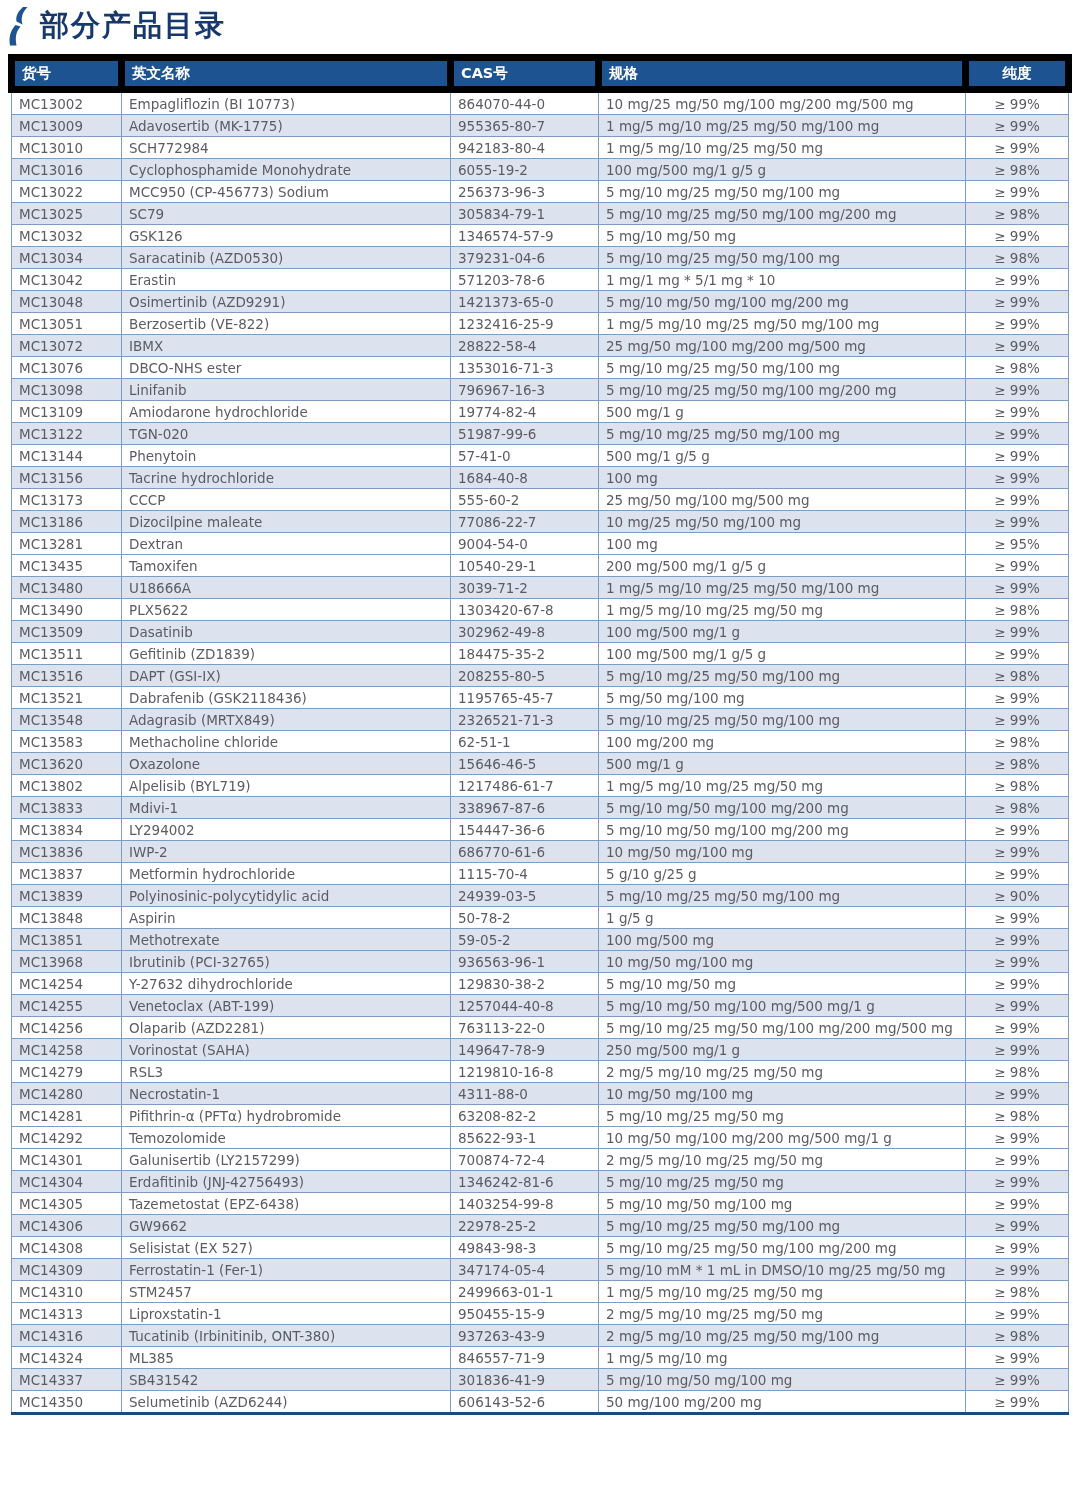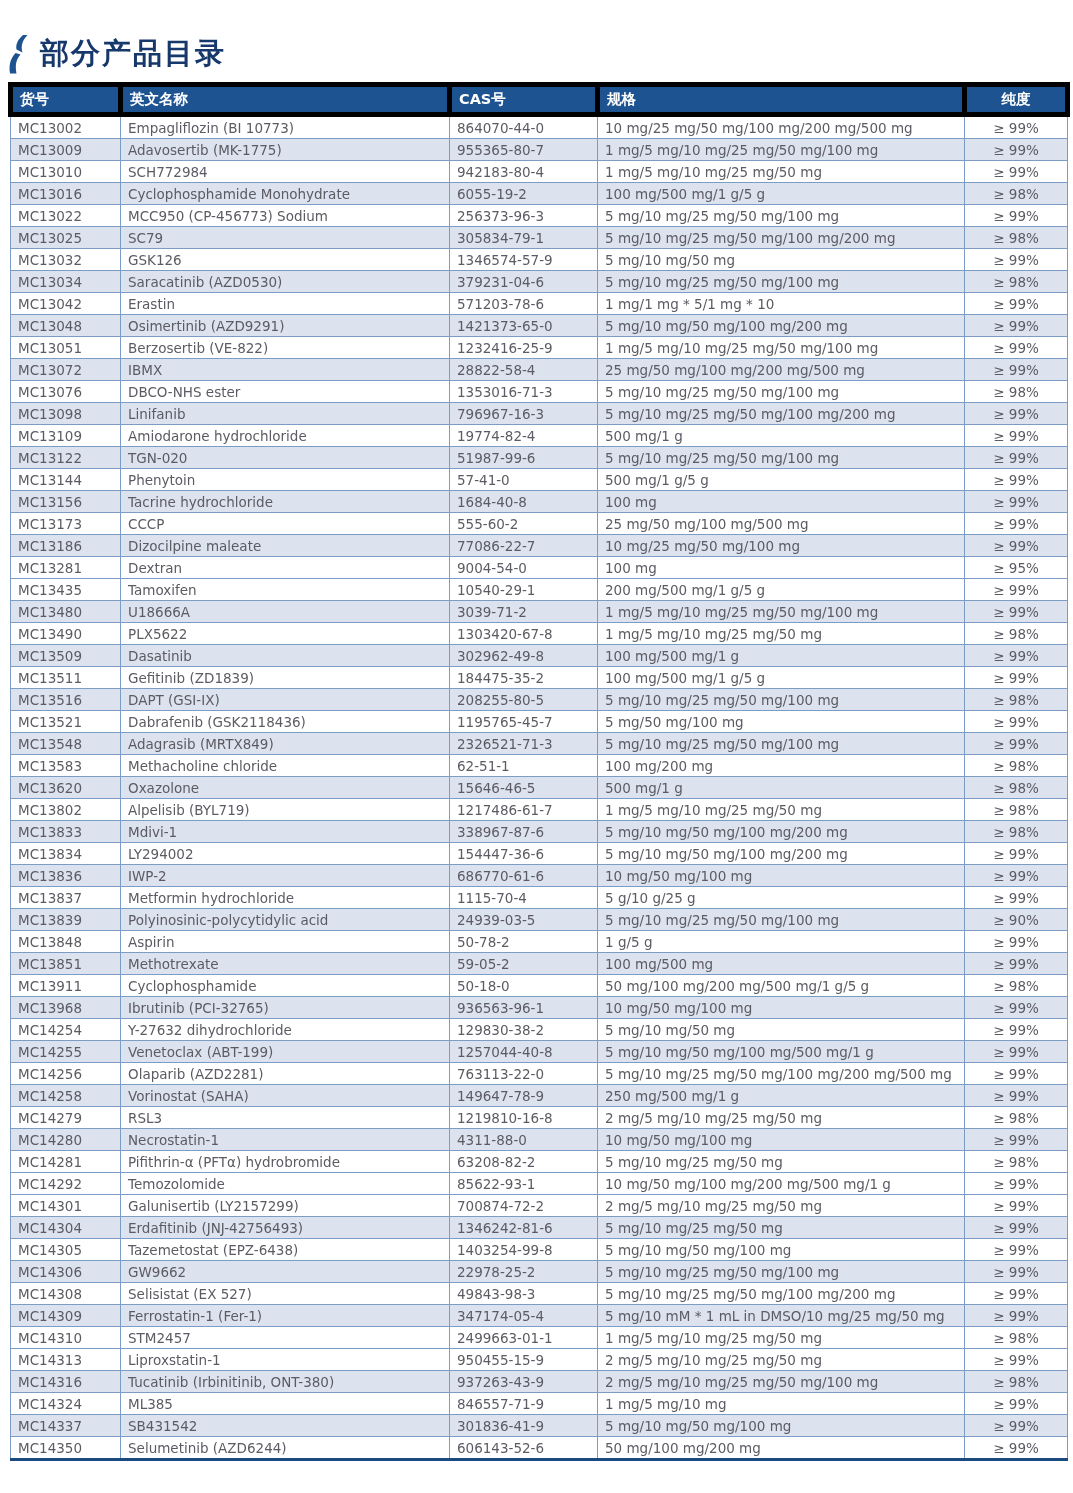--- a/index.html
+++ b/index.html
@@ -3,37 +3,37 @@
 <meta charset="utf-8">
 <style>
   html,body { margin:0; padding:0; background:#ffffff; }
   body {
     width:1073px;
     font-family:"DejaVu Sans","Liberation Sans",sans-serif;
     -webkit-font-smoothing:antialiased;
   }
   .page-header {
     display:flex; align-items:center;
-    padding:6px 0 8px 6px; gap:9px;margin-top:28px;
+    padding:6px 0 8px 6px; gap:9px;
   }
   .logo-icon { flex:0 0 auto; display:block; }
   .page-title {
     font-size:29px; font-weight:bold; color:#16386b;
     letter-spacing:2px; line-height:1.1;
   }
   table.catalog {
     border-collapse:collapse; table-layout:fixed;
     margin-left:8px; width:1057px;
     border-bottom:3px solid #1a4a80;
   }
   table.catalog th {
     background:#1d5391; color:#ffffff;
     font-size:14.5px; font-weight:600;
     text-align:left; padding:3px 7px; height:19px;
-    border:5px solid #000000;
+    border:7px solid #000000;
     white-space:nowrap; overflow:hidden;
   }
   table.catalog td {
     font-size:13.5px; color:#5b5b63;
     padding:1px 7px; height:19px; line-height:18px;
     border:1px solid #7b9cc4;
     white-space:nowrap; overflow:hidden;
     background:#ffffff;
   }
   table.catalog tr.striped td { background:#dde2ef; }
@@ -334,27 +334,20 @@
         <td class="col-spec">1 g/5 g</td>
         <td class="col-purity">≥ 99%</td>
       </tr>
       <tr class="striped">
         <td class="col-catalog">MC13851</td>
         <td class="col-name">Methotrexate</td>
         <td class="col-cas">59-05-2</td>
         <td class="col-spec">100 mg/500 mg</td>
         <td class="col-purity">≥ 99%</td>
       </tr>
-      <tr>
-        <td class="col-catalog">MC13911</td>
-        <td class="col-name">Cyclophosphamide</td>
-        <td class="col-cas">50-18-0</td>
-        <td class="col-spec">50 mg/100 mg/200 mg/500 mg/1 g/5 g</td>
-        <td class="col-purity">≥ 98%</td>
-      </tr>
       <tr class="striped">
         <td class="col-catalog">MC13968</td>
         <td class="col-name">Ibrutinib (PCI-32765)</td>
         <td class="col-cas">936563-96-1</td>
         <td class="col-spec">10 mg/50 mg/100 mg</td>
         <td class="col-purity">≥ 99%</td>
       </tr>
       <tr>
         <td class="col-catalog">MC14254</td>
         <td class="col-name">Y-27632 dihydrochloride</td>
@@ -407,21 +400,21 @@
       <tr>
         <td class="col-catalog">MC14292</td>
         <td class="col-name">Temozolomide</td>
         <td class="col-cas">85622-93-1</td>
         <td class="col-spec">10 mg/50 mg/100 mg/200 mg/500 mg/1 g</td>
         <td class="col-purity">≥ 99%</td>
       </tr>
       <tr>
         <td class="col-catalog">MC14301</td>
         <td class="col-name">Galunisertib (LY2157299)</td>
-        <td class="col-cas">700874-72-2</td>
+        <td class="col-cas">700874-72-4</td>
         <td class="col-spec">2 mg/5 mg/10 mg/25 mg/50 mg</td>
         <td class="col-purity">≥ 99%</td>
       </tr>
       <tr class="striped">
         <td class="col-catalog">MC14304</td>
         <td class="col-name">Erdafitinib (JNJ-42756493)</td>
         <td class="col-cas">1346242-81-6</td>
         <td class="col-spec">5 mg/10 mg/25 mg/50 mg</td>
         <td class="col-purity">≥ 99%</td>
       </tr>

